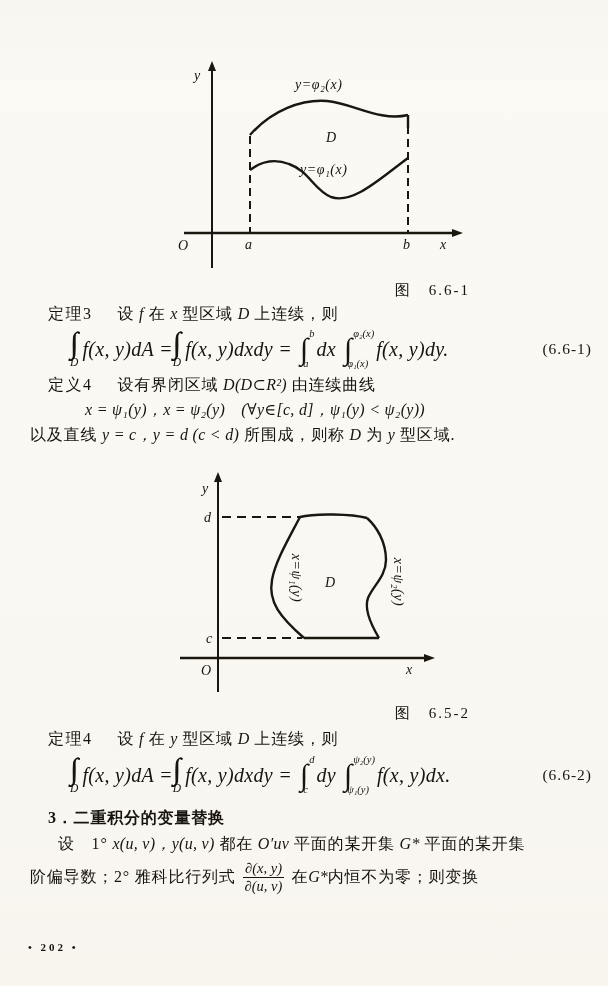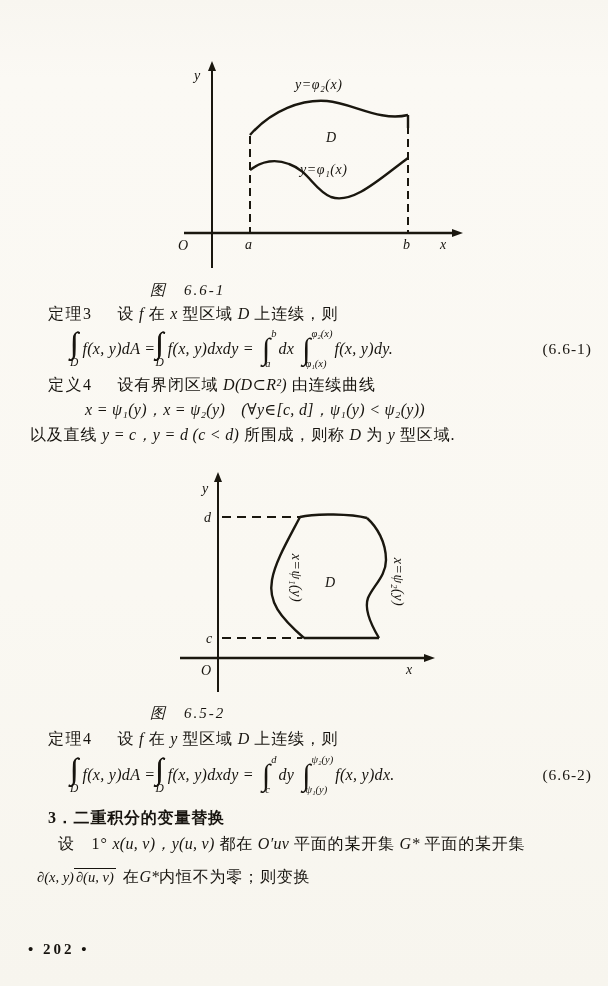--- a/index.html
+++ b/index.html
@@ -6,39 +6,39 @@
   .page {
     position:relative; width:608px; height:986px; overflow:hidden;
     background:#faf8f3;
     background-image:linear-gradient(180deg,#f8f6f0 0%,#fbf9f4 8%,#faf8f2 60%,#f7f5ee 100%);
     color:#17140f;
     font-family:"Liberation Serif","DejaVu Serif","DejaVu Sans",serif;
   }
   .t { position:absolute; font-size:16px; letter-spacing:0.8px; white-space:nowrap; margin:0; }
   .t i, i.m { font-style:italic; letter-spacing:0.3px; }
   b.head { font-weight:400; letter-spacing:1.5px; margin-right:25px;text-align:center; }
-  .caption { position:absolute; text-align:left; font-size:15px; letter-spacing:2px;font-style:italic; }
+  .caption { position:absolute; text-align:right; font-size:15px; letter-spacing:2px; }
   .eq { position:absolute; display:flex; align-items:center; height:48px; }
-  .eq .m { font-size:16px; }
+  .eq .m { font-size:20px; }
   .iint { display:inline-flex; flex-direction:column; align-items:center; margin:0 4px 0 0; }
   .iint .syms { font-size:30px; line-height:26px; font-style:normal; letter-spacing:0; }
   .iint .syms span + span { margin-left:-8px; }
   .iint .dsub { font-size:11.5px; font-style:italic; line-height:11px; margin-top:1px; }
   .int { display:inline-flex; align-items:center; margin:0 2px 0 8px; }
   .int .isym { font-size:30px; line-height:30px; }
   .lims { display:inline-flex; flex-direction:column; justify-content:space-between; height:40px; font-size:10.5px; font-style:italic; line-height:10px; letter-spacing:0; }
   .lims .hi { align-self:flex-start; margin-left:1px; }
   .lims .lo { margin-left:-5px; }
   .eqnum { margin-left:auto; font-size:15.5px; letter-spacing:1px; }
-  .frac { display:inline-flex; flex-direction:row; align-items:center; font-style:italic; font-size:14.5px; line-height:1.15; margin:0 7px; letter-spacing:0; }
+  .frac { display:inline-flex; flex-direction:column; align-items:center; font-style:italic; font-size:14.5px; line-height:1.15; margin:0 7px; letter-spacing:0; }
   .frac .den { border-top:1.5px solid #17140f; padding:0 2px; }
   .row { position:absolute; display:flex; align-items:center; }
   svg.fig { position:absolute; overflow:visible; }
   svg.fig text { font-size:14px; fill:#17140f; letter-spacing:0.5px; }
-  .footer { position:absolute; font-weight:700; font-size:15px; letter-spacing:3px; }
+  .footer { position:absolute; font-weight:700; font-size:11px; letter-spacing:3px; }
 </style>
 </head>
 <body>
 
 <div class="page">
 
 
   <svg class="fig" style="left:150px;top:58px" width="320" height="220" viewBox="0 0 320 220">
     <g stroke="#1a170f" fill="none">
       <line x1="62" y1="10" x2="62" y2="210" stroke-width="2"></line>
@@ -160,20 +160,21 @@
       </span>
     <i class="m">f(x, y)dx.</i>
     <span class="eqnum">(6.6-2)</span>
   </div>
 
   <p class="t" style="top:808px;left:48px;font-weight:700"><span>3．二重积分的变量替换</span></p>
 
   <p class="t" style="top:834px;left:58px"><span>设　1° </span><i>x(u, v)，y(u, v)</i><span> 都在 </span><i>O′uv</i><span> 平面的某开集 </span><i>G*</i><span> 平面的某开集</span></p>
 
   <div class="row" style="top:857px;left:30px;height:40px">
+    <span class="t" style="position:static">阶偏导数；2° 雅科比行列式</span>
     <span class="frac">
         <span class="num">∂(x, y)</span>
         <span class="den">∂(u, v)</span>
       </span>
     <span class="t" style="position:static"> 在 </span>
     <i>G*</i>
     <span class="t" style="position:static"> 内恒不为零；则变换</span>
   </div>
 
 

